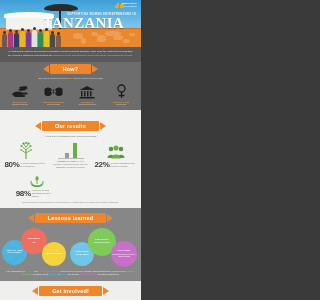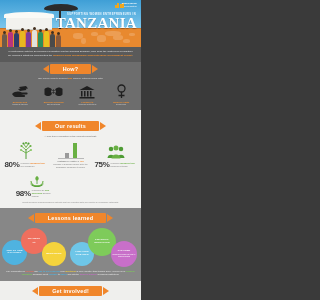--- a/index.html
+++ b/index.html
@@ -26,21 +26,21 @@
   .crowd i:after{content:"";position:absolute;left:1px;top:-3px;width:3px;height:3px;border-radius:50%;background:#43301f;}
   .worldmap{position:absolute;right:4px;top:30px;width:66px;height:15px;opacity:.5;}
   .worldmap b{position:absolute;background:#f0b37a;border-radius:40%;display:block;}
   .logo-top{position:absolute;right:4px;top:3px;text-align:right;line-height:1.15;}
   .logo-top .l1{font-size:2.4px;color:#ffffff;letter-spacing:.1px;font-weight:bold;}
   .logo-top .l2{font-size:2.4px;color:#ffffff;letter-spacing:.1px;}
   .logo-crown{position:absolute;right:17px;top:2.5px;width:9px;height:5px;}
   .logo-crown b{position:absolute;bottom:0;width:2px;background:#f0a71e;display:block;}
   .kicker{position:absolute;right:5px;top:13px;font-size:2.7px;color:#eaf6ff;letter-spacing:.35px;
           font-weight:bold;text-transform:uppercase;}
-  .title{position:absolute;right:4px;top:16px;font-size:15px;line-height:15px;color:#ffffff;
+  .title{position:absolute;right:17px;top:16px;font-size:15px;line-height:15px;color:#ffffff;
          font-weight:bold;letter-spacing:.3px;font-family:"Liberation Serif",serif;
          text-shadow:0 1px 1px rgba(0,0,0,.25);}
 
   
   .intro{background:#5a5a5a;padding:3px 8px 4px;text-align:center;}
   .intro p{margin:0;font-size:2.5px;line-height:1.55;color:#e3e3e3;}
   .intro .hl{color:#f3912f;font-weight:bold;}
 
   
   .ribbon-wrap{position:relative;display:flex;justify-content:center;padding:2px 0 1px;}
@@ -267,21 +267,21 @@
           <svg width="18" height="14" viewBox="0 0 36 28">
             <circle cx="8" cy="8" r="4.5" fill="#4f9c35"></circle>
               <path d="M1 26 C1 17 15 17 15 26 Z" fill="#4f9c35"></path>
             <circle cx="28" cy="8" r="4.5" fill="#4f9c35"></circle>
               <path d="M21 26 C21 17 35 17 35 26 Z" fill="#4f9c35"></path>
             <circle cx="18" cy="6" r="5" fill="#69b043"></circle>
               <path d="M9 27 C9 16 27 16 27 27 Z" fill="#69b043"></path>
           </svg>
         </div>
         <div class="line">
-          <div class="big">75%</div>
+          <div class="big">22%</div>
           <div class="txt"><span>of women </span><span class="gr">increased their</span><span> business networks</span></div>
         </div>
       </div>
     </div>
 
     <div class="stat-row" style="margin-top:2px;">
       <div class="stat">
         <div class="art">
           <svg width="16" height="14" viewBox="0 0 32 28">
             <path d="M16 4 C12 6 11 11 16 14 C21 11 20 6 16 4 Z" fill="#69b043"></path>

